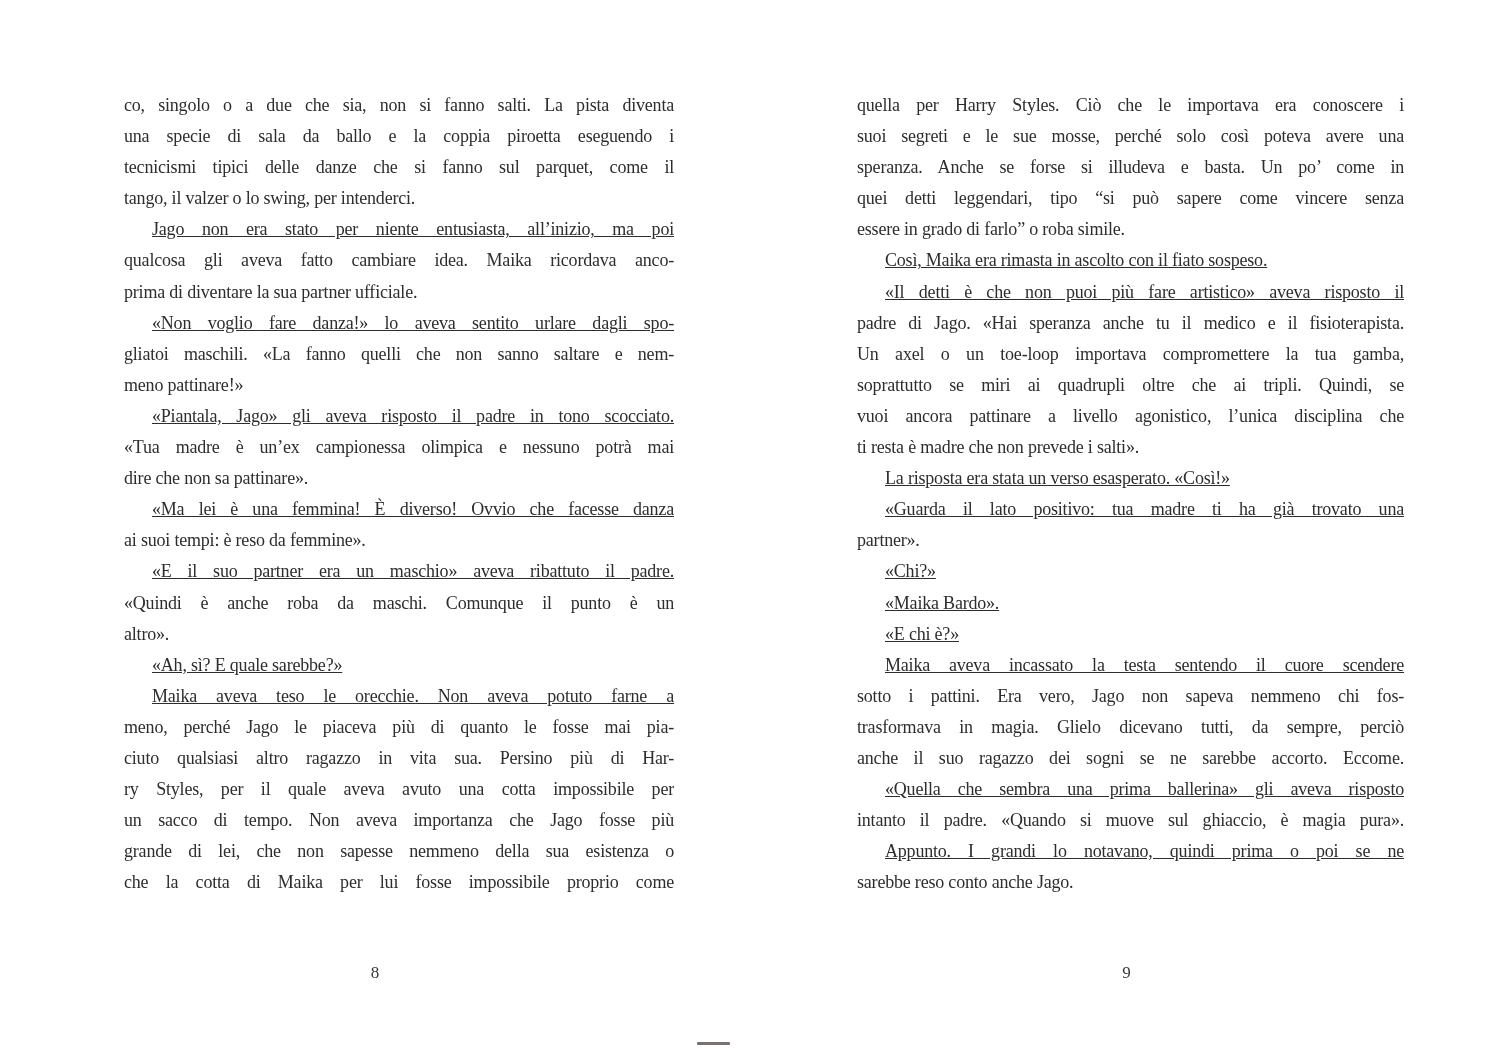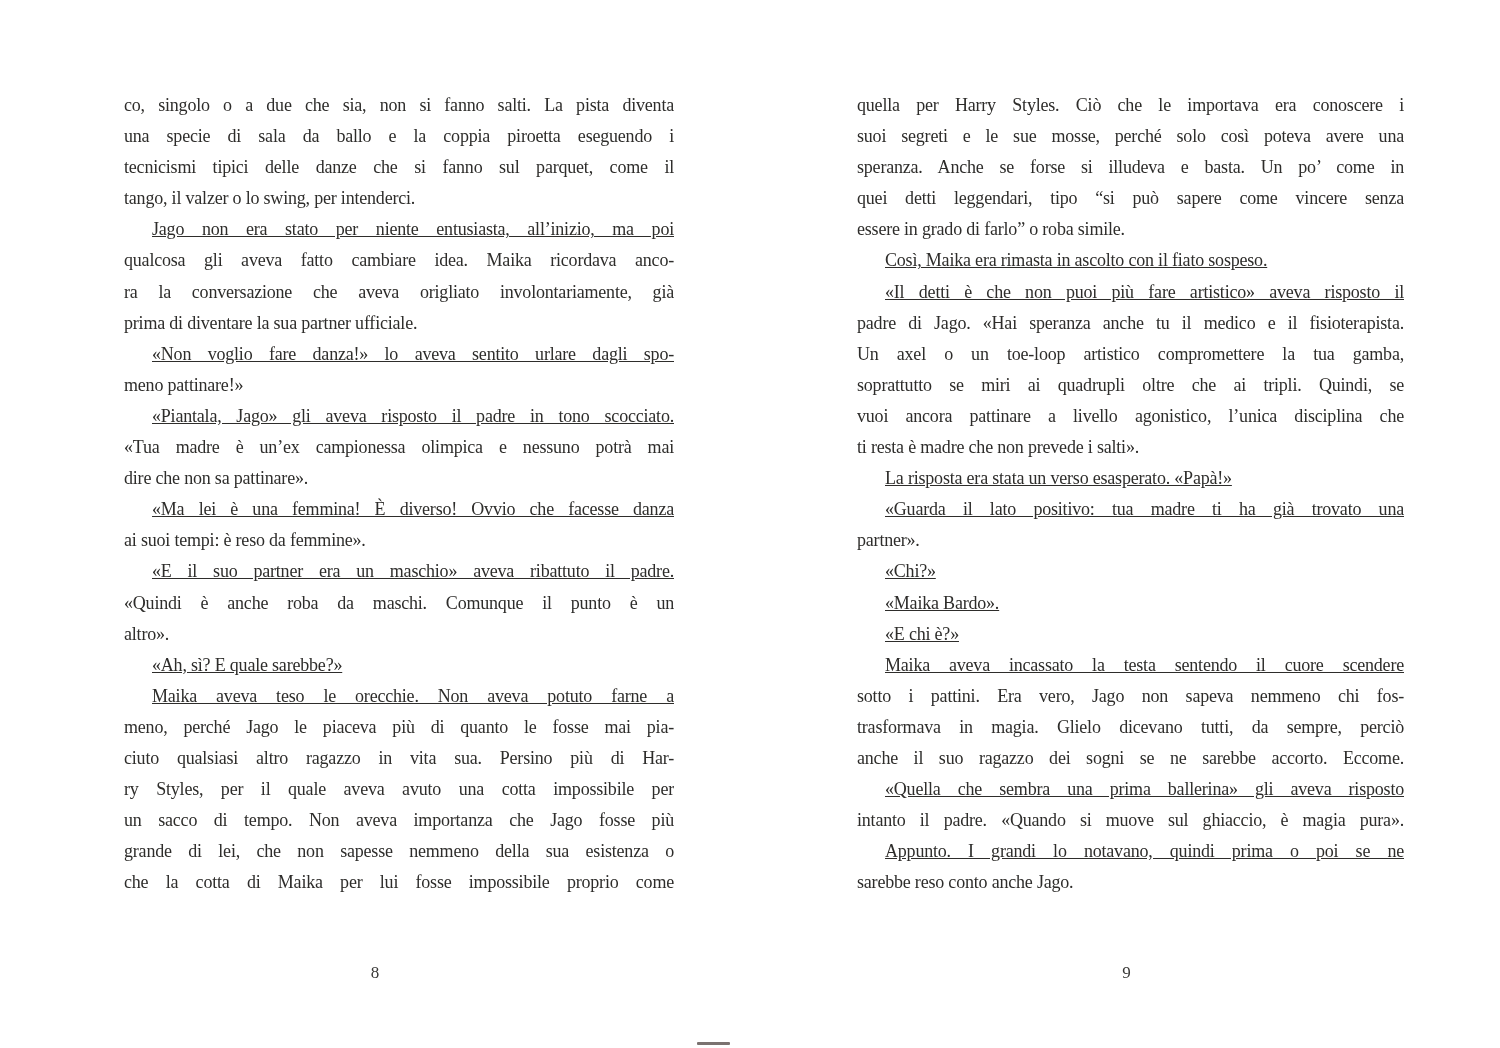--- a/index.html
+++ b/index.html
@@ -67,23 +67,23 @@
 
 <div class="spread">
 
   <div class="text-column left">
       <div class="line">co, singolo o a due che sia, non si fanno salti. La pista diventa</div>
       <div class="line">una specie di sala da ballo e la coppia piroetta eseguendo i</div>
       <div class="line">tecnicismi tipici delle danze che si fanno sul parquet, come il</div>
       <div class="line last">tango, il valzer o lo swing, per intenderci.</div>
       <div class="line indent">Jago non era stato per niente entusiasta, all’inizio, ma poi</div>
       <div class="line">qualcosa gli aveva fatto cambiare idea. Maika ricordava anco-</div>
-      <div class="line">ra la conversazione che aveva origliato involontariamente, già</div>
       <div class="line last">prima di diventare la sua partner ufficiale.</div>
       <div class="line indent">«Non voglio fare danza!» lo aveva sentito urlare dagli spo-</div>
+      <div class="line">gliatoi maschili. «La fanno quelli che non sanno saltare e nem-</div>
       <div class="line last">meno pattinare!»</div>
       <div class="line indent">«Piantala, Jago» gli aveva risposto il padre in tono scocciato.</div>
       <div class="line">«Tua madre è un’ex campionessa olimpica e nessuno potrà mai</div>
       <div class="line last">dire che non sa pattinare».</div>
       <div class="line indent">«Ma lei è una femmina! È diverso! Ovvio che facesse danza</div>
       <div class="line last">ai suoi tempi: è reso da femmine».</div>
       <div class="line indent">«E il suo partner era un maschio» aveva ribattuto il padre.</div>
       <div class="line">«Quindi è anche roba da maschi. Comunque il punto è un</div>
       <div class="line last">altro».</div>
       <div class="line indent last">«Ah, sì? E quale sarebbe?»</div>
@@ -100,25 +100,25 @@
 
   <div class="text-column right">
       <div class="line">quella per Harry Styles. Ciò che le importava era conoscere i</div>
       <div class="line">suoi segreti e le sue mosse, perché solo così poteva avere una</div>
       <div class="line">speranza. Anche se forse si illudeva e basta. Un po’ come in</div>
       <div class="line">quei detti leggendari, tipo “si può sapere come vincere senza</div>
       <div class="line last">essere in grado di farlo” o roba simile.</div>
       <div class="line indent last">Così, Maika era rimasta in ascolto con il fiato sospeso.</div>
       <div class="line indent">«Il detti è che non puoi più fare artistico» aveva risposto il</div>
       <div class="line">padre di Jago. «Hai speranza anche tu il medico e il fisioterapista.</div>
-      <div class="line">Un axel o un toe-loop artistico compromettere la tua gamba,</div>
+      <div class="line">Un axel o un toe-loop importava compromettere la tua gamba,</div>
       <div class="line">soprattutto se miri ai quadrupli oltre che ai tripli. Quindi, se</div>
       <div class="line">vuoi ancora pattinare a livello agonistico, l’unica disciplina che</div>
       <div class="line last">ti resta è madre che non prevede i salti».</div>
-      <div class="line indent last">La risposta era stata un verso esasperato. «Papà!»</div>
+      <div class="line indent last">La risposta era stata un verso esasperato. «Così!»</div>
       <div class="line indent">«Guarda il lato positivo: tua madre ti ha già trovato una</div>
       <div class="line last">partner».</div>
       <div class="line indent last">«Chi?»</div>
       <div class="line indent last">«Maika Bardo».</div>
       <div class="line indent last">«E chi è?»</div>
       <div class="line indent">Maika aveva incassato la testa sentendo il cuore scendere</div>
       <div class="line">sotto i pattini. Era vero, Jago non sapeva nemmeno chi fos-</div>
       <div class="line">trasformava in magia. Glielo dicevano tutti, da sempre, perciò</div>
       <div class="line">anche il suo ragazzo dei sogni se ne sarebbe accorto. Eccome.</div>
       <div class="line indent">«Quella che sembra una prima ballerina» gli aveva risposto</div>

